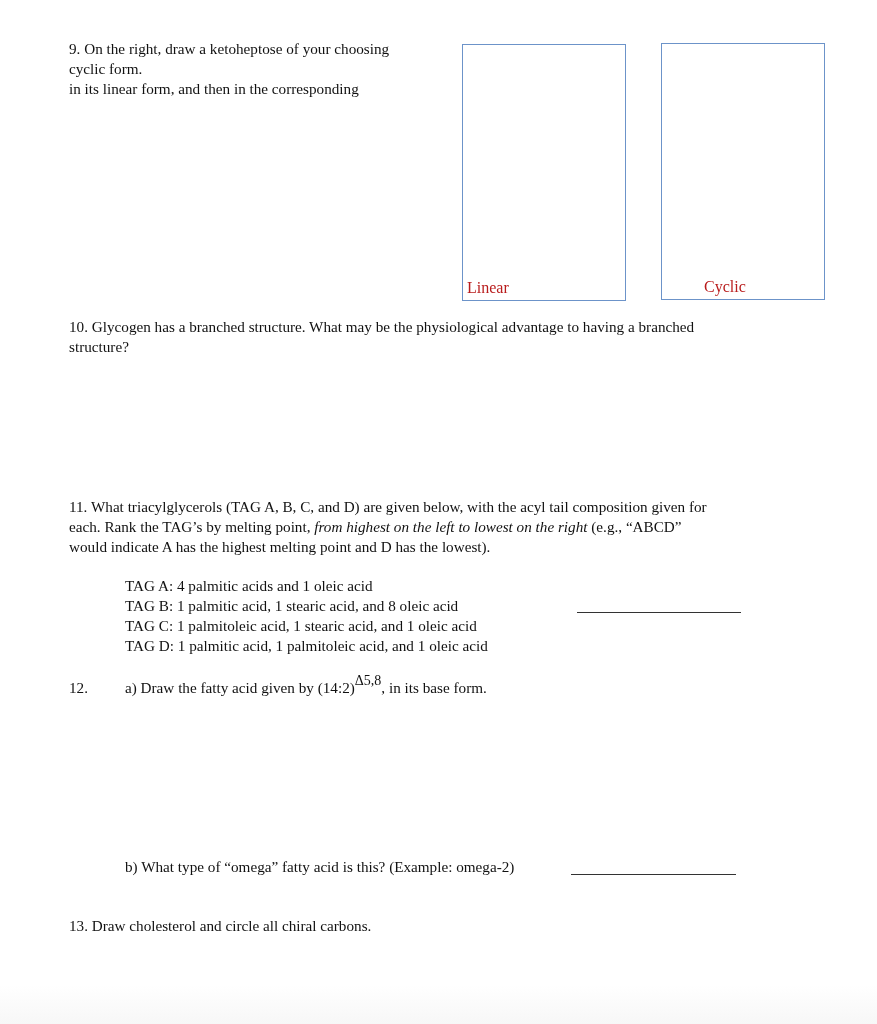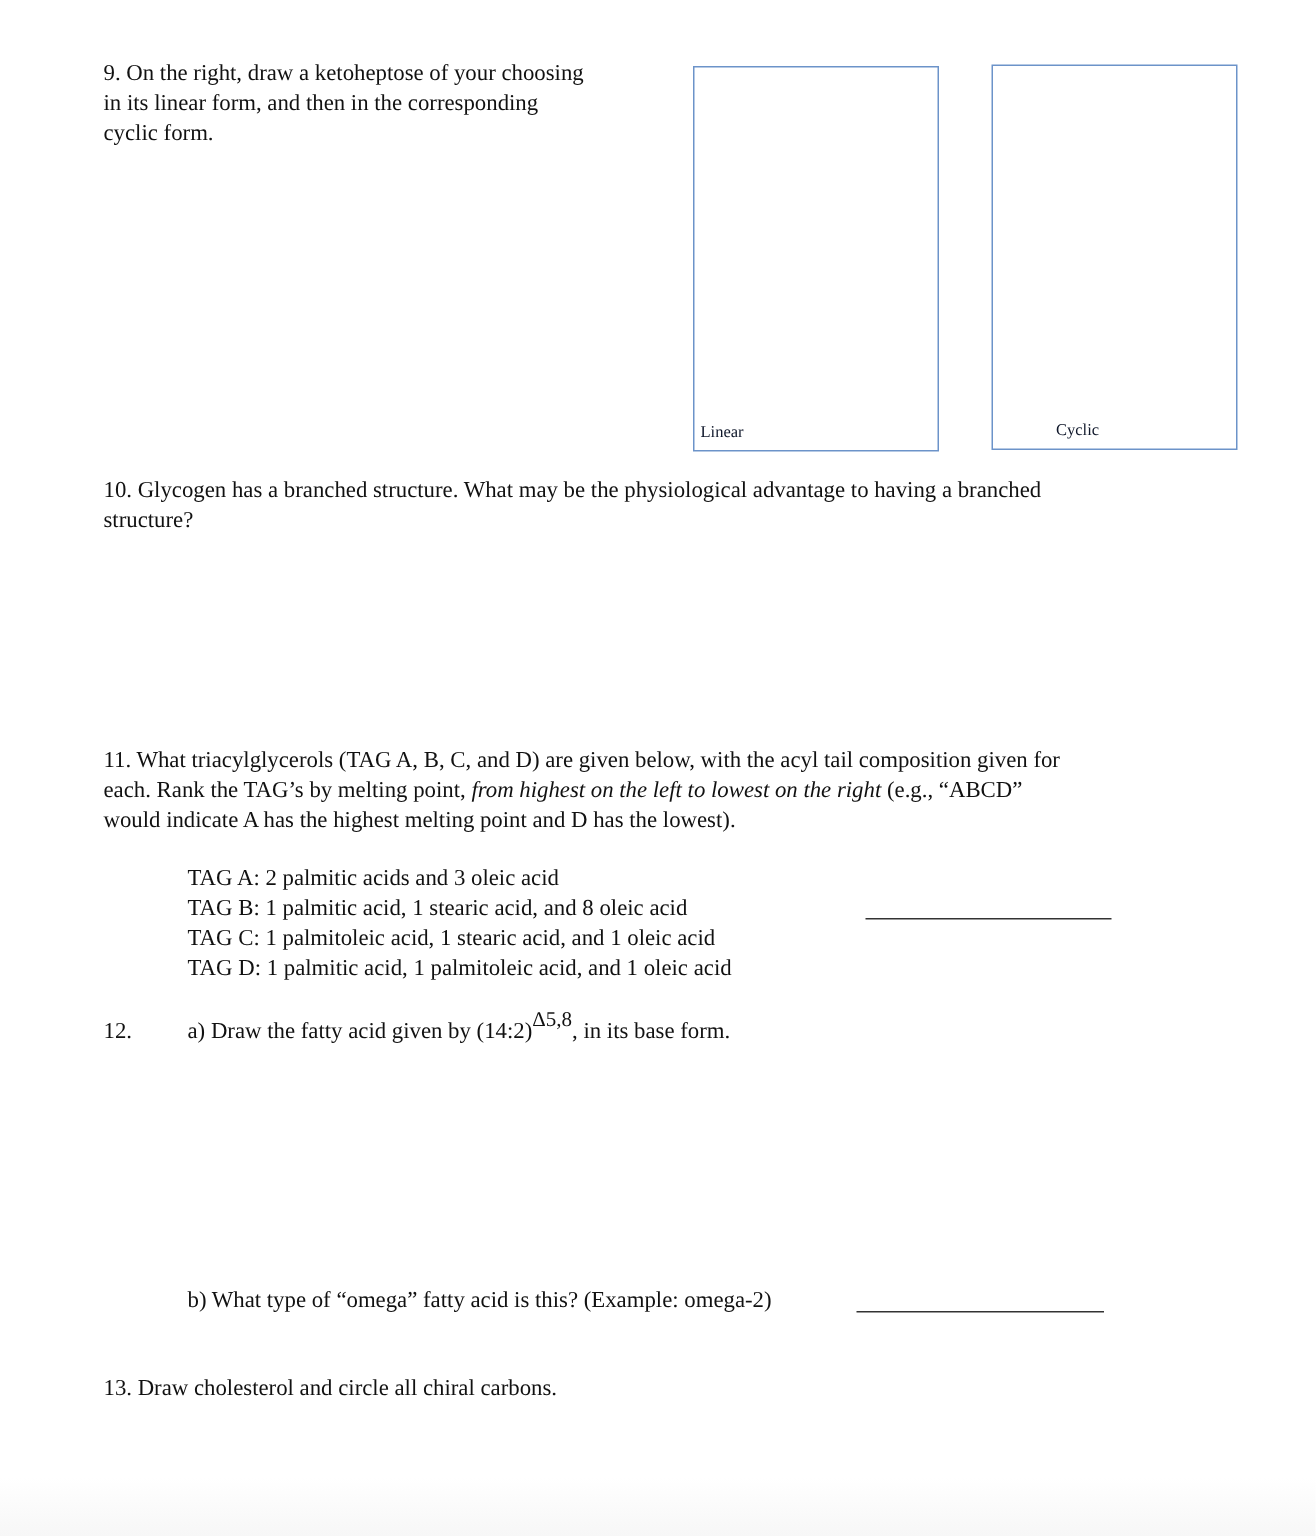--- a/index.html
+++ b/index.html
@@ -20,23 +20,23 @@
     .abs { position: absolute; }
     .para { margin: 0; }
     .draw-box {
       position: absolute;
       border: 1.5px solid #6c93c9;
       background: #ffffff;
       box-sizing: border-box;
     }
     .box-label {
       position: absolute;
-      font-size: 11px;
+      font-size: 16px;
       line-height: 20px;
-      color: #0f172a;
+      color: #b91c1c;
     }
     .answer-line {
       position: absolute;
       height: 0;
       border-top: 1.2px solid #333333;
     }
     .tag-list {
       position: absolute;
       left: 125px;
       top: 576px;
@@ -60,22 +60,22 @@
     .nowrap { white-space: nowrap; }
   </style>
 </head>
 <body>
 
 <div class="abs" style="left:69px; top:39px; width:380px;">
   <div class="para nowrap">
     <span>9.</span>
     <span>On the right, draw a ketoheptose of your choosing</span>
   </div>
+  <div class="para nowrap">cyclic form.</div>
   <div class="para nowrap">in its linear form, and then in the corresponding</div>
-  <div class="para nowrap">cyclic form.</div>
 </div>
 
 <div class="draw-box" style="left:462px; top:44px; width:164px; height:257px;">
   <span class="box-label" style="left:4px; bottom:2px;">Linear</span>
 </div>
 <div class="draw-box" style="left:661px; top:43px; width:164px; height:257px;">
   <span class="box-label" style="left:19px; bottom:2px;margin-left:23px;">Cyclic</span>
 </div>
 
 <div class="abs" style="left:69px; top:317px; width:740px;">
@@ -91,21 +91,21 @@
     <span>11.</span>
     <span>What triacylglycerols (TAG A, B, C, and D) are given below, with the acyl tail composition given for</span>
   </div>
   <div class="para nowrap">
     <span>each. Rank the TAG’s by melting point, </span><em>from highest on the left to lowest on the right</em><span> (e.g., “ABCD”</span>
   </div>
   <div class="para nowrap">would indicate A has the highest melting point and D has the lowest).</div>
 </div>
 
 <ul class="tag-list">
-  <li>TAG A: 2 palmitic acids and 3 oleic acid</li>
+  <li>TAG A: 4 palmitic acids and 1 oleic acid</li>
   <li>TAG B: 1 palmitic acid, 1 stearic acid, and 8 oleic acid</li>
   <li>TAG C: 1 palmitoleic acid, 1 stearic acid, and 1 oleic acid</li>
   <li>TAG D: 1 palmitic acid, 1 palmitoleic acid, and 1 oleic acid</li>
 </ul>
 
 <div class="answer-line" style="left:577px; top:612px; width:164px;"></div>
 
 <div class="abs nowrap" style="left:69px; top:678px;">12.</div>
 <div class="abs nowrap" style="left:125px; top:678px;">
   <span>a) Draw the fatty acid given by (14:2)</span><sup class="delta">Δ5,8</sup><span>, in its base form.</span>

